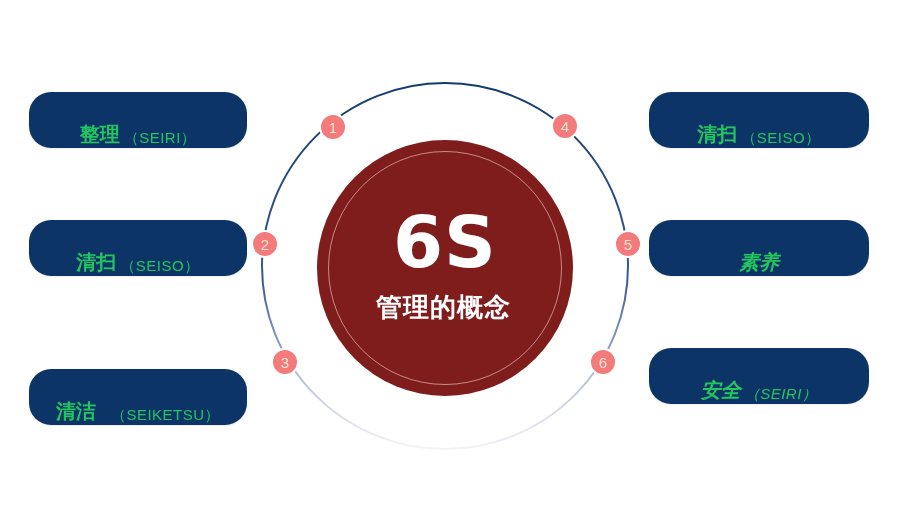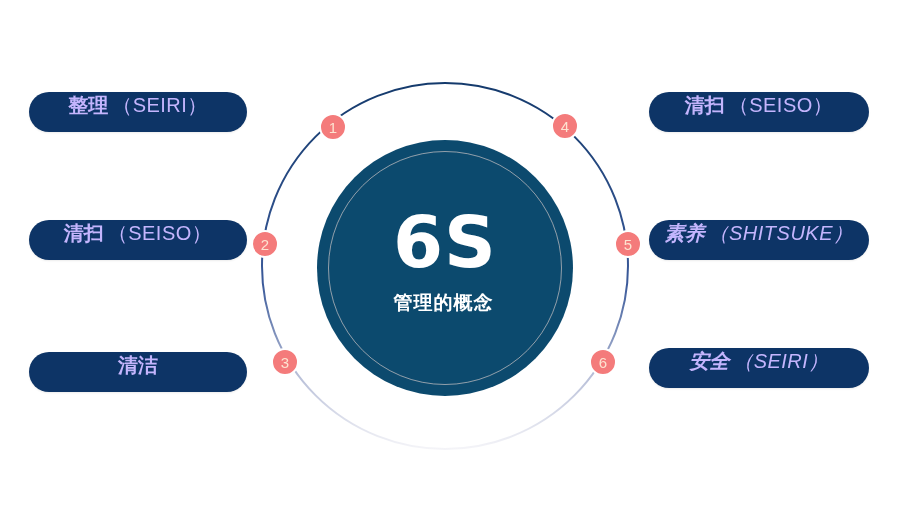--- a/index.html
+++ b/index.html
@@ -1,34 +1,34 @@
 <!DOCTYPE html>
 <html><head>
 <meta charset="utf-8">
 <style>
   html, body { margin:0; padding:0; }
   body { width:910px; height:512px; background:#ffffff; position:relative; overflow:hidden;
          font-family:"DejaVu Sans", "Liberation Sans", sans-serif; }
   .ring { position:absolute; left:0; top:0; }
-  .pill { position:absolute; height:40px; border-radius:22px; background:#0d3466;
-          color:#c4b5fd; display:flex; align-items:flex-start; justify-content:center;
+  .pill { position:absolute; height:56px; border-radius:22px; background:#0d3466;
+          color:#22c55e; display:flex; align-items:flex-end; justify-content:center;
           box-shadow:0 1px 2px rgba(0,0,0,0.08); }
   .pill .zh { font-weight:bold; font-size:20px; letter-spacing:0px; }
-  .pill .en { font-size:20px; margin-left:4px; font-family:"Liberation Sans", sans-serif; letter-spacing:0.5px; }
+  .pill .en { font-size:15px; margin-left:4px; font-family:"Liberation Sans", sans-serif; letter-spacing:0.5px; }
   .num { position:absolute; width:24px; height:24px; border-radius:50%; background:#f47b7b;
          color:#fde3d0; font-size:15px; display:flex; align-items:center; justify-content:center;
          font-family:"Liberation Sans", sans-serif; border:2px solid #ffffff; margin:-14px 0 0 -14px; }
   .core { position:absolute; left:317px; top:140px; width:256px; height:256px; border-radius:50%;
-          background:#0c4a6e; }
+          background:#7f1d1d; }
   .core-inner { position:absolute; left:11px; top:11px; right:11px; bottom:11px; border-radius:50%;
                 border:1.5px solid rgba(255,230,220,0.55); }
   .core-title { position:absolute; left:0; right:0; top:60px; text-align:center; color:#ffffff;
                 font-weight:bold; font-size:72px; font-family:"DejaVu Sans", sans-serif; letter-spacing:1px; }
   .core-sub { position:absolute; left:0; right:3px; top:150px; text-align:center; color:#ffffff;
-              font-weight:bold; font-size:19px; letter-spacing:1px; }
+              font-weight:bold; font-size:26px; letter-spacing:1px; }
 </style>
 </head>
 <body>
 
 <svg class="ring" width="910" height="512" viewBox="0 0 910 512">
   <defs>
     <linearGradient id="rg" x1="0" y1="0" x2="0" y2="1">
       <stop offset="0" stop-color="#143a6c"></stop>
       <stop offset="0.55" stop-color="#3b5a9a"></stop>
       <stop offset="0.8" stop-color="#b8bfd8"></stop>
@@ -52,28 +52,28 @@
 <div class="num" style="left:603px;top:362px;">6</div>
 
 <div class="pill" style="left:29px;top:92px;width:218px;">
   <span class="zh">整理</span>
   <span class="en">（SEIRI）</span>
 </div>
 <div class="pill" style="left:29px;top:220px;width:218px;">
   <span class="zh">清扫</span>
   <span class="en">（SEISO）</span>
 </div>
-<div class="pill" style="left:29px;top:352px;width:218px;gap:11px;">
+<div class="pill" style="left:29px;top:369px;width:218px;gap:11px;">
   <span class="zh">清洁</span>
+  <span class="en">（SEIKETSU）</span>
 </div>
 
 <div class="pill" style="left:649px;top:92px;width:220px;">
   <span class="zh">清扫</span>
   <span class="en">（SEISO）</span>
 </div>
 <div class="pill" style="left:649px;top:220px;width:220px;font-style:italic;">
   <span class="zh">素养</span>
-  <span class="en">（SHITSUKE）</span>
 </div>
 <div class="pill" style="left:649px;top:348px;width:220px;font-style:italic;">
   <span class="zh">安全</span>
   <span class="en">（SEIRI）</span>
 </div>
 
 </body></html>

